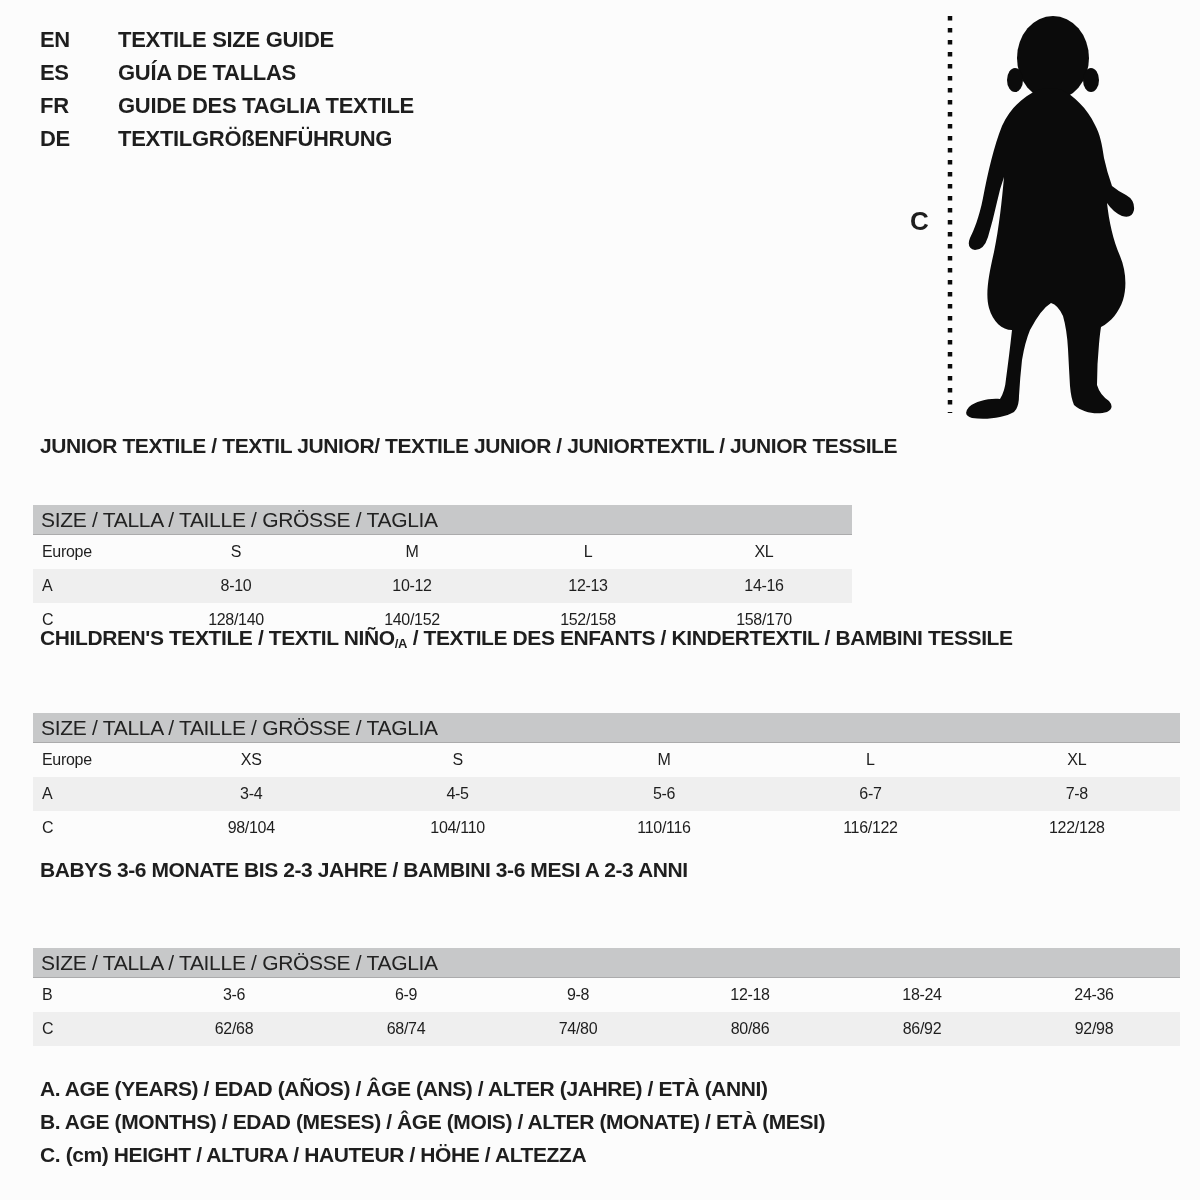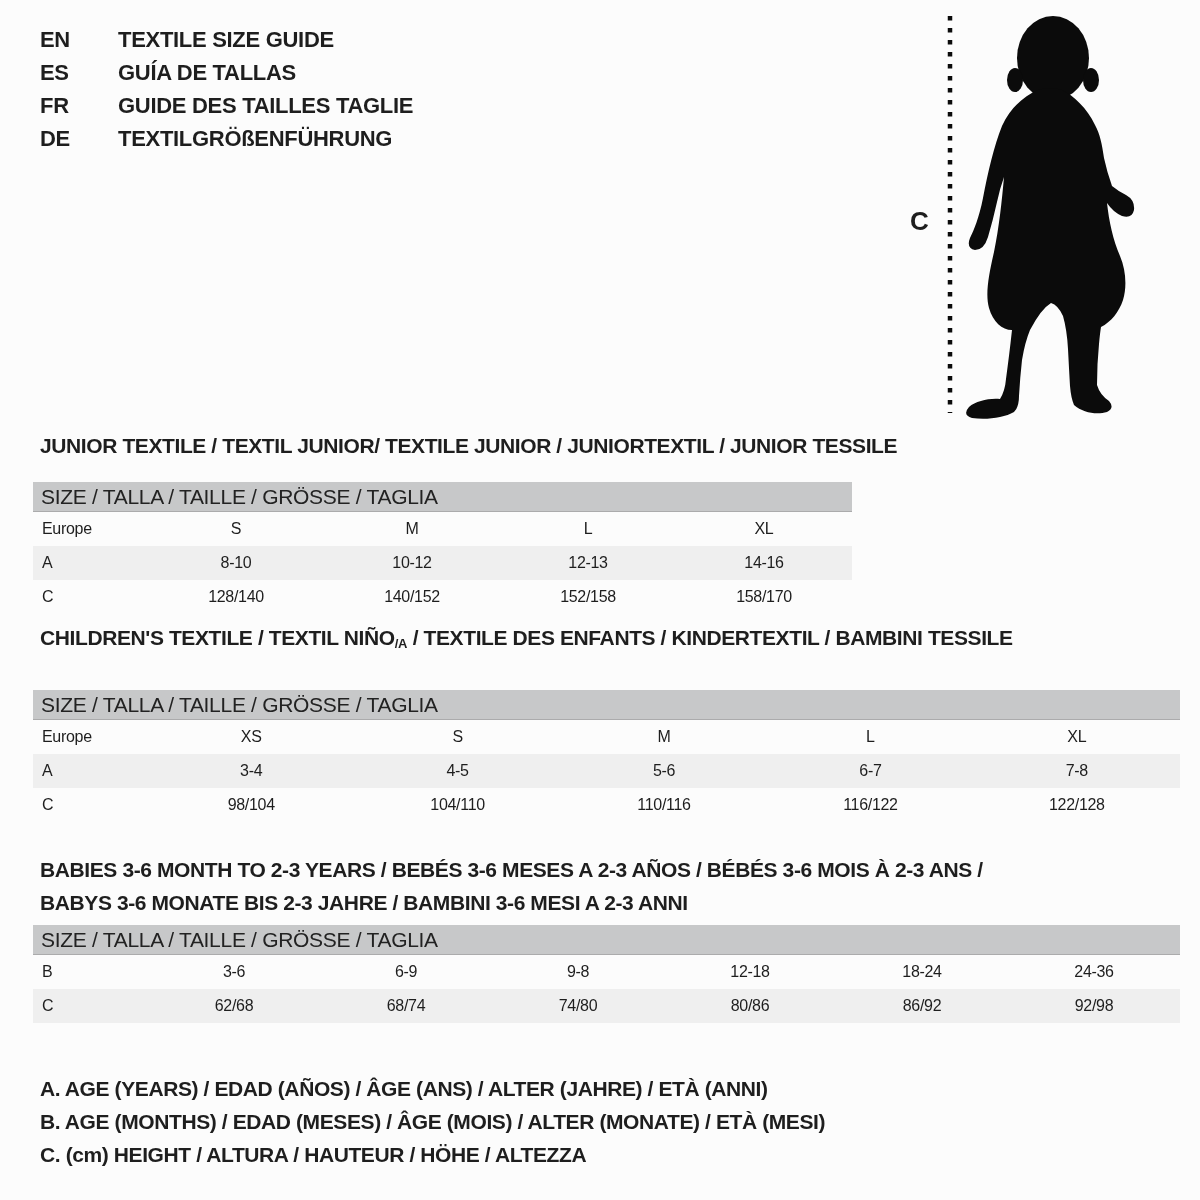--- a/index.html
+++ b/index.html
@@ -35,21 +35,21 @@
     letter-spacing:-0.4px;white-space:nowrap;line-height:24px;
   }
   .section-title .sub{
     font-size:13px;position:relative;top:3px;letter-spacing:-0.2px;
   }
   .title-junior{top:434px;}
   .title-children{top:626px;}
   .title-babies{top:853px;line-height:33px;}
 
   
-  .size-table{position:absolute;left:33px;}
+  .size-table{position:absolute;left:33px;margin-top:23px;}
   .tbl-junior{top:482px;width:819px;}
   .tbl-children{top:690px;width:1147px;}
   .tbl-babies{top:925px;width:1147px;}
   .bar{
     height:30px;background:var(--header_bar);display:flex;align-items:center;
     padding-left:8px;font-size:21px;letter-spacing:-0.3px;color:#222;
     border-bottom:1px solid rgba(0,0,0,0.14);
   }
   .trow{display:flex;height:34px;align-items:center;font-size:16px;}
   .trow.shaded{background:var(--shaded_row);}
@@ -72,21 +72,21 @@
     <div class="lang-row">
       <span class="lang-code">EN</span>
       <span class="lang-title">TEXTILE SIZE GUIDE</span>
     </div>
     <div class="lang-row">
       <span class="lang-code">ES</span>
       <span class="lang-title">GUÍA DE TALLAS</span>
     </div>
     <div class="lang-row">
       <span class="lang-code">FR</span>
-      <span class="lang-title">GUIDE DES TAILLES TAGLIE</span>
+      <span class="lang-title">GUIDE DES TAGLIA TEXTILE</span>
     </div>
     <div class="lang-row">
       <span class="lang-code">DE</span>
       <span class="lang-title">TEXTILGRÖßENFÜHRUNG</span>
     </div>
   </div>
 
   <div class="figure-area">
     <span class="figure-label">C</span>
     <svg viewBox="0 0 302 430" aria-hidden="true">
@@ -194,21 +194,20 @@
       <span class="lbl">C</span>
       <span class="val">98/104</span>
       <span class="val">104/110</span>
       <span class="val">110/116</span>
       <span class="val">116/122</span>
       <span class="val">122/128</span>
     </div>
   </div>
 
   <div class="section-title title-babies">
-    <div>BABIES 3-6 MONTH TO 2-3 YEARS / BEBÉS 3-6 MESES A 2-3 AÑOS / BÉBÉS 3-6 MOIS À 2-3 ANS /</div>
     <div>BABYS 3-6 MONATE BIS 2-3 JAHRE / BAMBINI 3-6 MESI A 2-3 ANNI</div>
   </div>
   <div class="size-table tbl-babies">
     <div class="bar">SIZE / TALLA / TAILLE / GRÖSSE / TAGLIA</div>
     <div class="trow">
       <span class="lbl">B</span>
       <span class="val">3-6</span>
       <span class="val">6-9</span>
       <span class="val">9-8</span>
       <span class="val">12-18</span>

